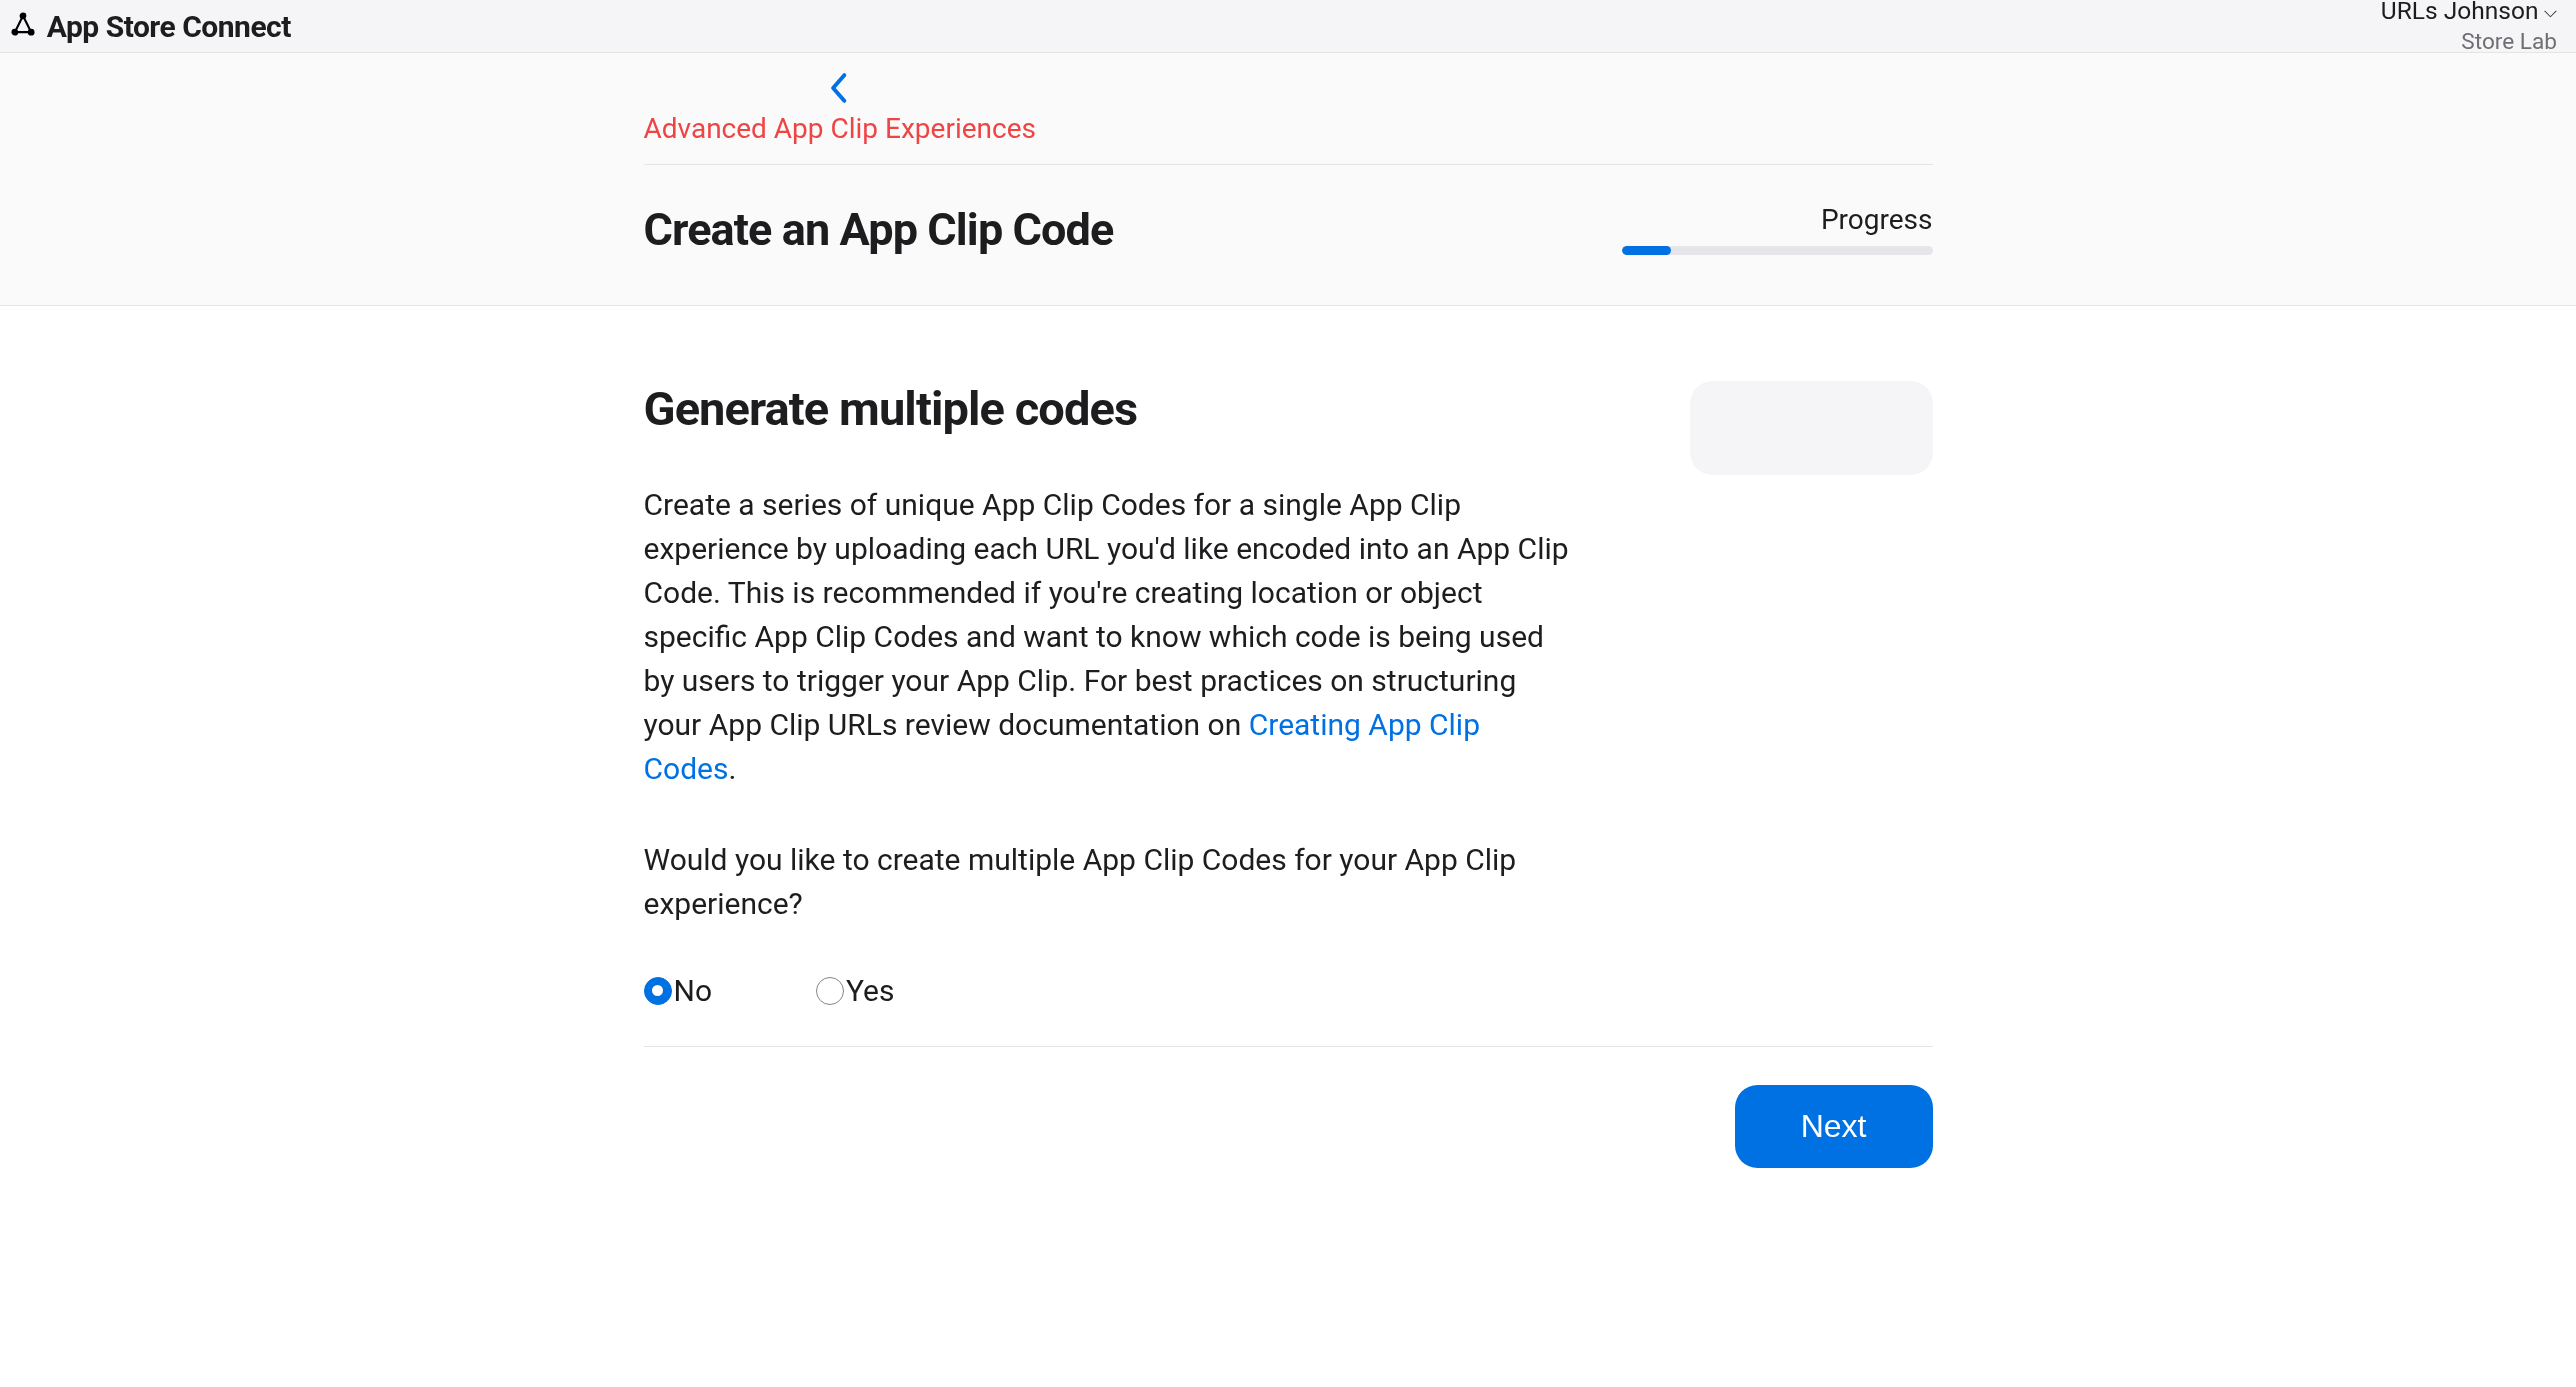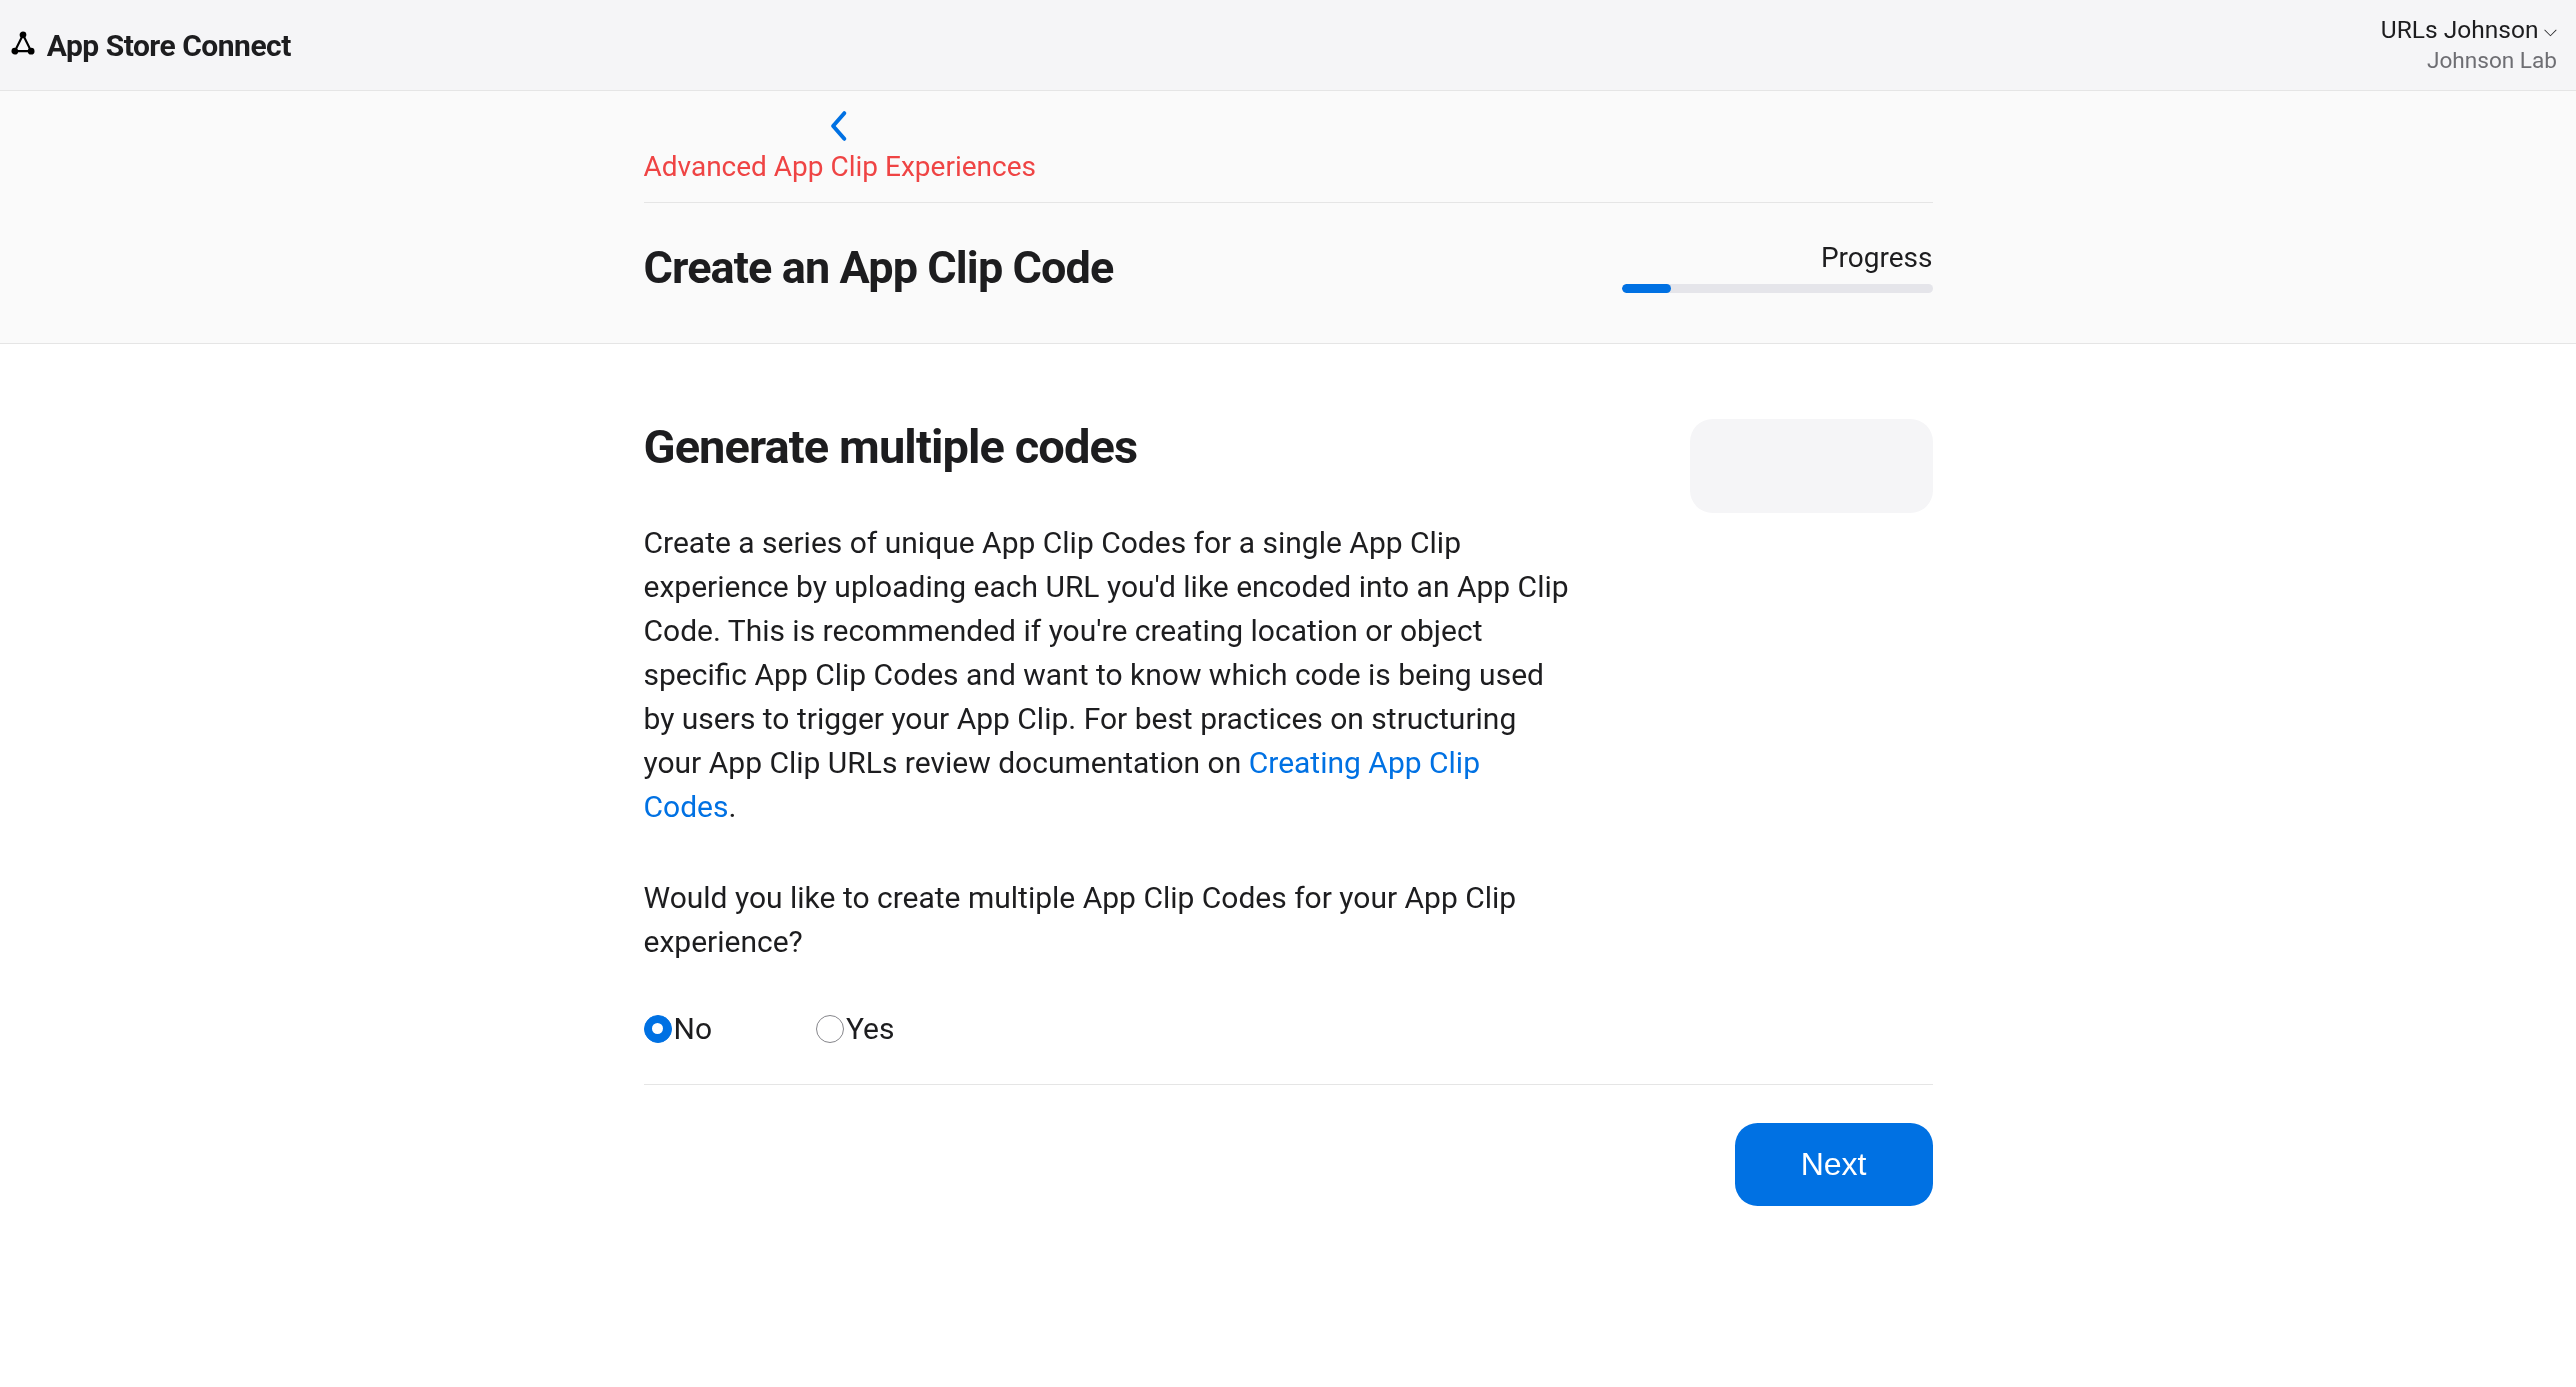--- a/index.html
+++ b/index.html
@@ -3,21 +3,21 @@
 <meta charset="utf-8">
 <style>
 * { margin: 0; padding: 0; box-sizing: border-box; }
 body {
   font-family: -apple-system, BlinkMacSystemFont, "Segoe UI", Roboto, Helvetica, Arial, sans-serif;
   background: #fff;
   color: #1d1d1f;
 }
 .top-bar {
   background: #f5f5f7;
-  height: 91px;
+  height: 53px;
   display: flex;
   align-items: center;
   justify-content: space-between;
   padding: 0 19px 0 9.4px;
   border-bottom: 0.9px solid #e5e5e5;
 }
 .top-left {
   display: flex;
   align-items: center;
   gap: 9.4px;
@@ -253,21 +253,21 @@
         <path d="M12 5 L5 19 M12 5 L19 19 M5 19 L19 19" stroke="#000"></path>
       </svg>
     </span>
     <span class="app-title">App Store Connect</span>
   </div>
   <div class="top-right">
     <div class="user-name">
       <span>URLs Johnson</span>
       <span class="chevdown">⌵</span>
     </div>
-    <div class="org-name">Johnson Lab</div>
+    <div class="org-name">Store Lab</div>
   </div>
 </div>
 
 <div class="sub-header">
   <div class="sub-header-inner constrain">
     <div class="back-row">
       <a href="#" class="back-link">
         <svg width="21" height="32" viewBox="0 0 12 20">
           <path d="M9 2 L2 10 L9 18" stroke="#0071e3" stroke-width="2.5" fill="none" stroke-linecap="round" stroke-linejoin="round"></path>
         </svg>

